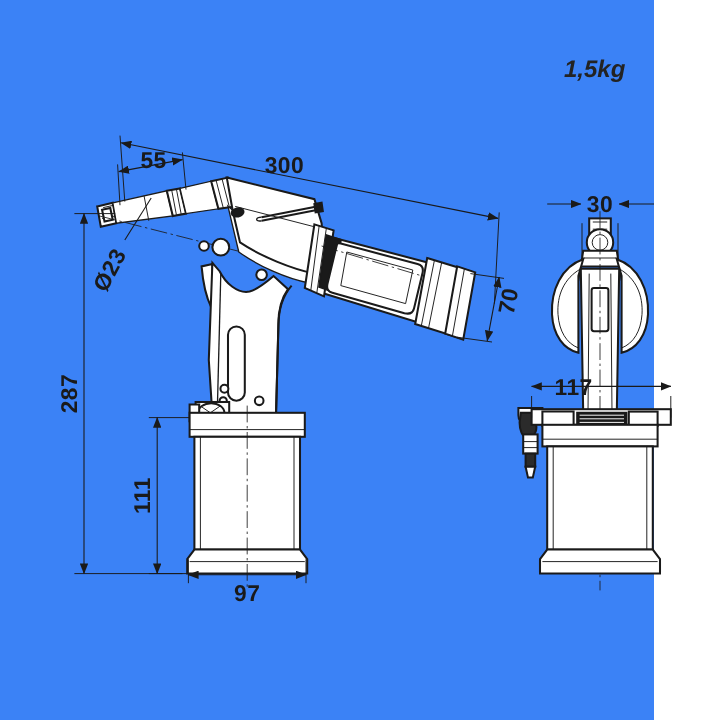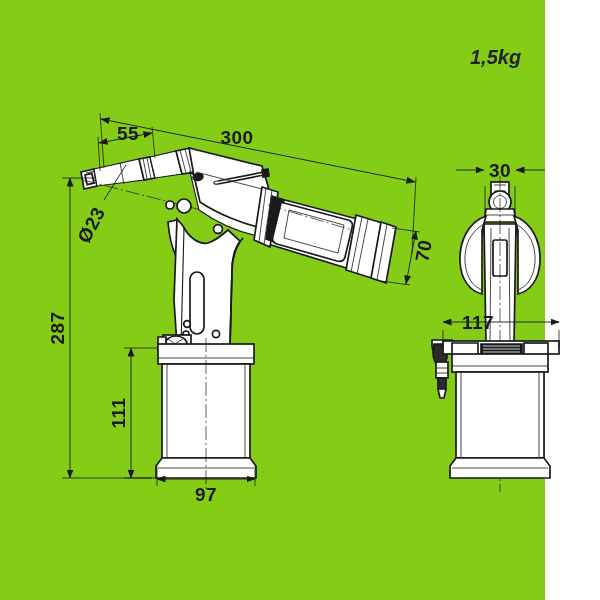--- a/index.html
+++ b/index.html
@@ -12,21 +12,21 @@
     width: 600px;
     height: 600px;
     overflow: hidden;
     font-family: "Liberation Sans", sans-serif;
     position: relative;
   }
   #drawing-root {
     position: relative;
     width: 545px;
     height: 600px;
-    background: #84cc16;
+    background: #3b82f6;
   }
   svg.sheet {
     position: absolute;
     left: 0;
     top: 0;
     width: 600px;
     height: 600px;
     display: block;
   }
   .ln   { stroke: #1a1a1a; fill: none; stroke-width: 1.1; }

